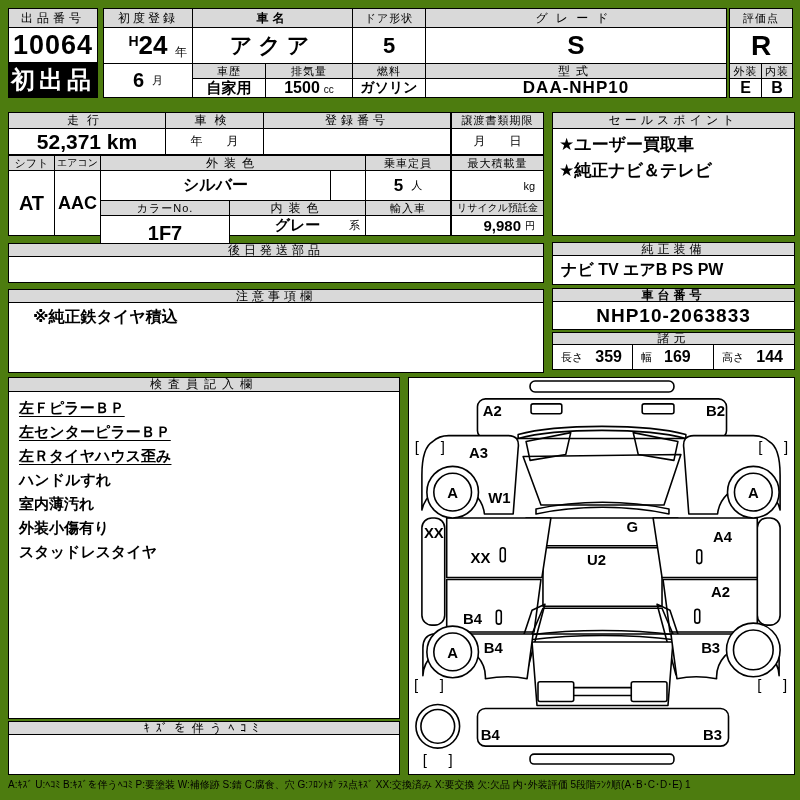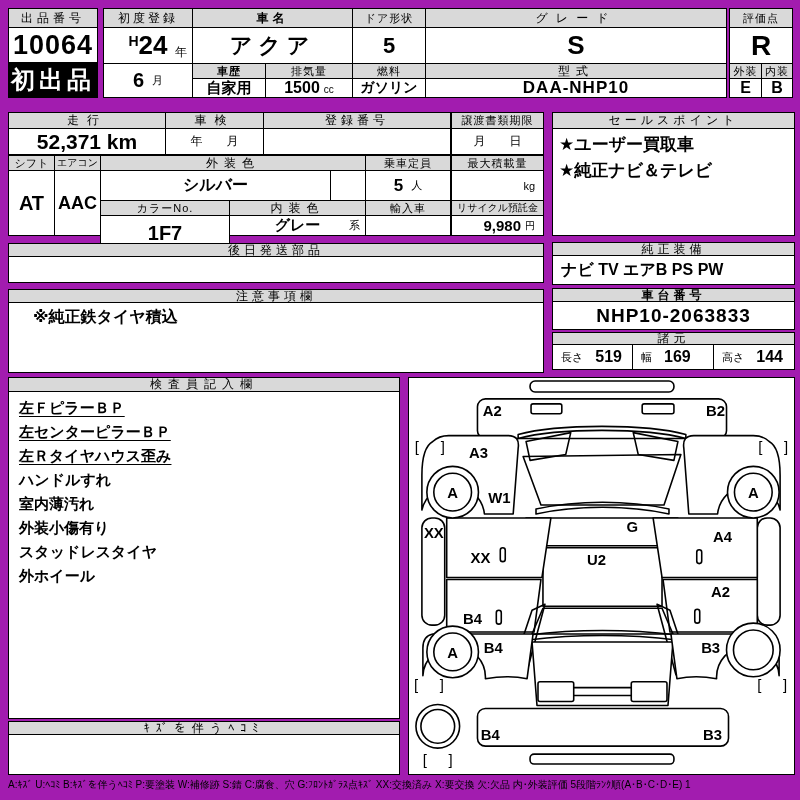--- a/index.html
+++ b/index.html
@@ -1,16 +1,16 @@
 <!DOCTYPE html>
 <html><head>
 <meta charset="utf-8">
 <style>
   html,body{margin:0;padding:0;background:#f0f0f0;}
-  .sheet{position:relative;width:800px;height:800px;background:#a21caf;
+  .sheet{position:relative;width:800px;height:800px;background:#4d7c0f;
          font-family:"Liberation Sans","DejaVu Sans",sans-serif;color:#000;overflow:hidden;}
   .c{position:absolute;border:1.5px solid #000;box-sizing:border-box;background:#fff;}
   .h{background:#d9d9d9;display:flex;align-items:center;justify-content:center;
      font-size:12px;letter-spacing:4px;white-space:nowrap;overflow:hidden;}
   .h.t0{letter-spacing:0;}
   .h.t1{letter-spacing:1px;}
   .h.s10{font-size:10px;}
   .h.s11{font-size:11px;}
   .v{display:flex;align-items:center;justify-content:center;font-weight:bold;white-space:nowrap;overflow:hidden;}
   .vl{display:flex;align-items:center;justify-content:flex-start;font-weight:bold;padding-left:8px;white-space:nowrap;overflow:hidden;}
@@ -44,21 +44,21 @@
     <span class="yearnum">24</span>
     <span class="cornerunit">年</span>
   </div>
   <div class="c v" style="left:103px;top:63px;width:90px;height:35px;font-size:20px;">
     <span>6</span>
     <span class="unit">月</span>
   </div>
 
   <div class="c h" style="left:192px;top:8px;width:161px;height:20px;font-weight:bold;">車名</div>
   <div class="c v" style="left:192px;top:27px;width:161px;height:37px;font-size:22px;letter-spacing:6px;">アクア</div>
-  <div class="c h t1 s11" style="left:192px;top:63px;width:74px;height:16px;font-weight:bold;">車歴</div>
+  <div class="c h t1 s11" style="left:192px;top:63px;width:74px;height:16px;">車歴</div>
   <div class="c v" style="left:192px;top:78px;width:74px;height:20px;font-size:15px;">自家用</div>
   <div class="c h t1 s11" style="left:265px;top:63px;width:88px;height:16px;">排気量</div>
   <div class="c v" style="left:265px;top:78px;width:88px;height:20px;font-size:16px;">
     <span>1500</span>
     <span class="unit2">cc</span>
   </div>
 
   <div class="c h t1 s11" style="left:352px;top:8px;width:74px;height:20px;">ドア形状</div>
   <div class="c v" style="left:352px;top:27px;width:74px;height:37px;font-size:22px;">5</div>
   <div class="c h t1 s11" style="left:352px;top:63px;width:74px;height:16px;">燃料</div>
@@ -126,41 +126,40 @@
   <div class="c h" style="left:8px;top:289px;width:536px;height:14px;">注意事項欄</div>
   <div class="c" style="left:8px;top:302px;width:536px;height:71px;padding:4px 24px;font-size:16px;font-weight:bold;">※純正鉄タイヤ積込</div>
 
   <div class="c h" style="left:552px;top:242px;width:243px;height:14px;">純正装備</div>
   <div class="c vl" style="left:552px;top:255px;width:243px;height:30px;font-size:16px;">ナビ TV エアB PS PW</div>
   <div class="c h" style="left:552px;top:288px;width:243px;height:14px;font-weight:bold;">車台番号</div>
   <div class="c v" style="left:552px;top:301px;width:243px;height:29px;font-size:19px;letter-spacing:1px;">NHP10-2063833</div>
   <div class="c h" style="left:552px;top:332px;width:243px;height:13px;">諸元</div>
   <div class="c vl" style="left:552px;top:344px;width:81px;height:26px;gap:12px;">
     <span class="plain" style="font-size:11px;">長さ</span>
-    <span style="font-size:16px;">519</span>
+    <span style="font-size:16px;">359</span>
   </div>
   <div class="c vl" style="left:632px;top:344px;width:82px;height:26px;gap:12px;">
     <span class="plain" style="font-size:11px;">幅</span>
     <span style="font-size:16px;">169</span>
   </div>
   <div class="c vl" style="left:713px;top:344px;width:82px;height:26px;gap:12px;">
     <span class="plain" style="font-size:11px;">高さ</span>
     <span style="font-size:16px;">144</span>
   </div>
 
   <div class="c h" style="left:8px;top:377px;width:392px;height:15px;letter-spacing:6px;">検査員記入欄</div>
   <div class="c" style="left:8px;top:391px;width:392px;height:328px;padding:4px 10px;">
       <div class="inspect-line u">左ＦピラーＢＰ</div>
       <div class="inspect-line u">左センターピラーＢＰ</div>
       <div class="inspect-line u">左Ｒタイヤハウス歪み</div>
       <div class="inspect-line">ハンドルすれ</div>
       <div class="inspect-line">室内薄汚れ</div>
       <div class="inspect-line">外装小傷有り</div>
       <div class="inspect-line">スタッドレスタイヤ</div>
-      <div class="inspect-line">外ホイール</div>
     </div>
 
   <div class="c h" style="left:8px;top:721px;width:392px;height:14px;letter-spacing:6px;">ｷｽﾞを伴うﾍｺﾐ</div>
   <div class="c vl" style="left:8px;top:734px;width:392px;height:41px;"></div>
 
   <div class="c" style="left:408px;top:377px;width:387px;height:398px;">
     <svg id="dsvg" width="384" height="395" viewBox="0 0 387 398">
       <g stroke="#000" fill="none" stroke-width="1.6" stroke-linejoin="round">
         <rect x="122" y="3" width="145" height="11" rx="5"></rect>
         <rect x="69" y="21" width="251" height="40" rx="8" fill="#fff"></rect>

